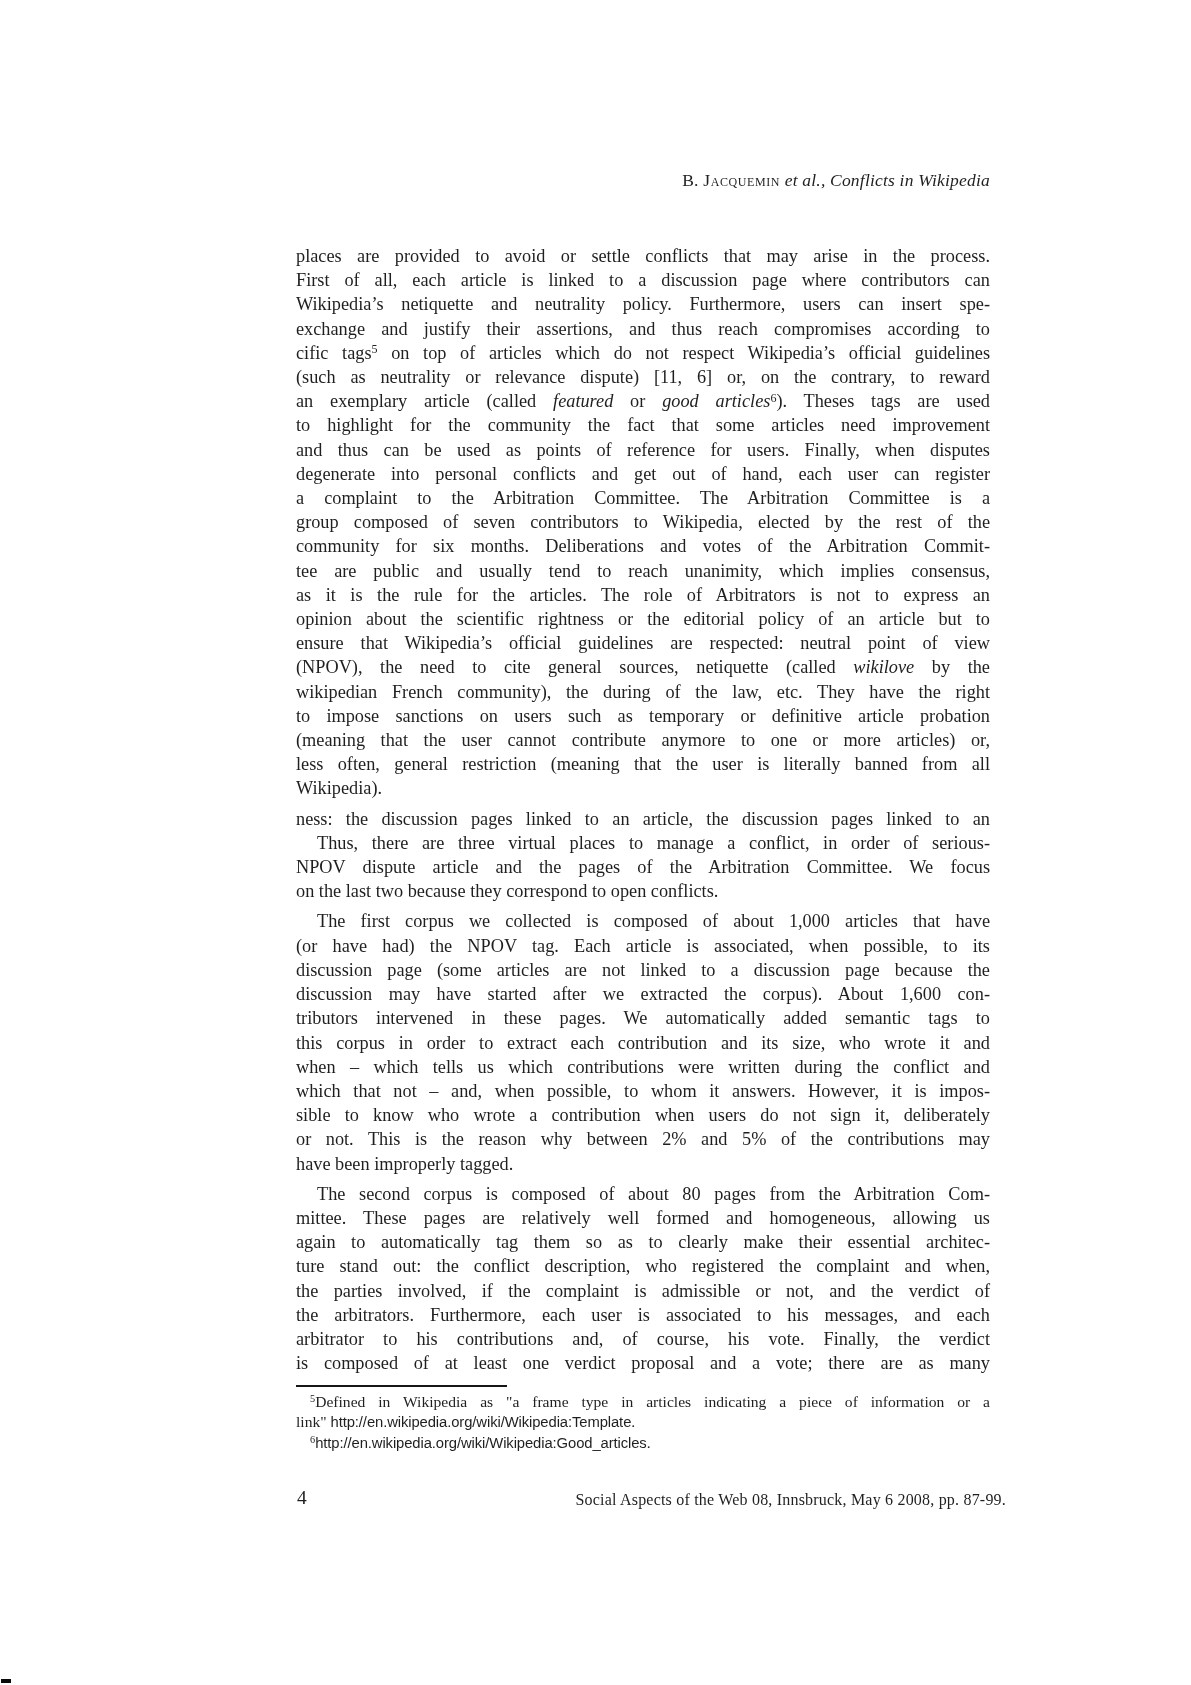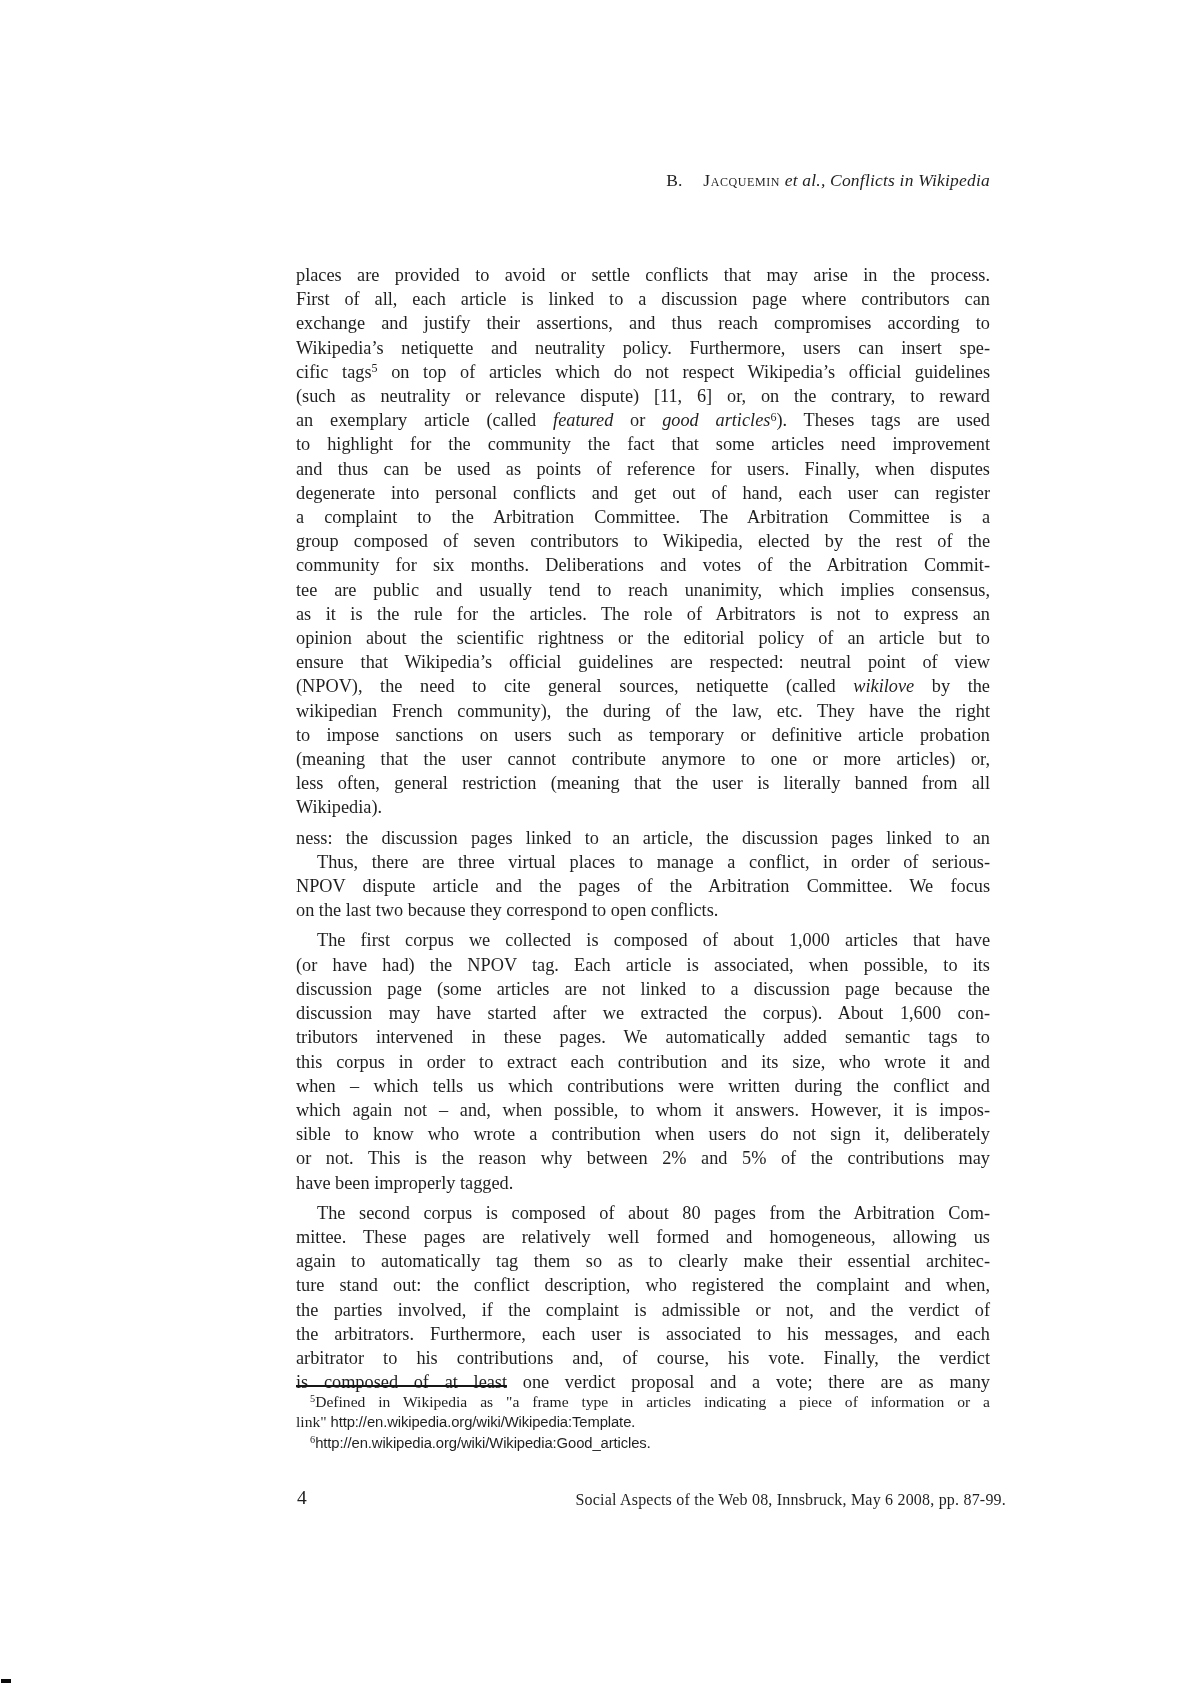--- a/index.html
+++ b/index.html
@@ -6,22 +6,22 @@
   body{
     width:1191px;height:1685px;background:#ffffff;position:relative;
     font-family:"Liberation Serif", serif;color:#1f1f1f;
     -webkit-font-smoothing:antialiased;
   }
   .page{position:absolute;inset:0;}
   .page-header{
     position:absolute;left:296px;width:694px;top:170px;
     text-align:right;font-size:17.5px;letter-spacing:.2px;white-space:nowrap;
   }
-  .sc{font-variant:small-caps;letter-spacing:.6px;margin-left:16px;}
-  .body-text{position:absolute;left:296px;width:694px;top:263px;}
+  .sc{font-variant:small-caps;letter-spacing:.6px;}
+  .body-text{position:absolute;left:296px;width:694px;top:244px;}
   .para + .para{margin-top:6px;}
   .line{
     font-size:18.3px;line-height:24.2px;
     text-align:justify;text-align-last:justify;
   }
   .line.nojust{text-align:left;text-align-last:left;}
   .line.ind{text-indent:21px;}
   sup{
     font-size:.66em;line-height:0;vertical-align:baseline;
     position:relative;top:-.45em;
@@ -45,22 +45,22 @@
 </style>
 </head>
 <body>
 
 <div class="page">
   <div class="page-header">B. <span class="sc">Jacquemin</span> <i>et al., Conflicts in Wikipedia</i></div>
   <div class="body-text">
       <div class="para">
         <div class="line">places are provided to avoid or settle conflicts that may arise in the process.</div>
         <div class="line">First of all, each article is linked to a discussion page where contributors can</div>
+        <div class="line">Wikipedia’s netiquette and neutrality policy. Furthermore, users can insert spe-</div>
         <div class="line">exchange and justify their assertions, and thus reach compromises according to</div>
-        <div class="line">Wikipedia’s netiquette and neutrality policy. Furthermore, users can insert spe-</div>
         <div class="line">cific tags<sup>5</sup> on top of articles which do not respect Wikipedia’s official guidelines</div>
         <div class="line">(such as neutrality or relevance dispute) [11, 6] or, on the contrary, to reward</div>
         <div class="line">an exemplary article (called <i>featured</i> or <i>good articles</i><sup>6</sup>). Theses tags are used</div>
         <div class="line">to highlight for the community the fact that some articles need improvement</div>
         <div class="line">and thus can be used as points of reference for users. Finally, when disputes</div>
         <div class="line">degenerate into personal conflicts and get out of hand, each user can register</div>
         <div class="line">a complaint to the Arbitration Committee. The Arbitration Committee is a</div>
         <div class="line">group composed of seven contributors to Wikipedia, elected by the rest of the</div>
         <div class="line">community for six months. Deliberations and votes of the Arbitration Commit-</div>
         <div class="line">tee are public and usually tend to reach unanimity, which implies consensus,</div>
@@ -81,21 +81,21 @@
         <div class="line nojust">on the last two because they correspond to open conflicts.</div>
       </div>
       <div class="para">
         <div class="line ind">The first corpus we collected is composed of about 1,000 articles that have</div>
         <div class="line">(or have had) the NPOV tag. Each article is associated, when possible, to its</div>
         <div class="line">discussion page (some articles are not linked to a discussion page because the</div>
         <div class="line">discussion may have started after we extracted the corpus). About 1,600 con-</div>
         <div class="line">tributors intervened in these pages. We automatically added semantic tags to</div>
         <div class="line">this corpus in order to extract each contribution and its size, who wrote it and</div>
         <div class="line">when – which tells us which contributions were written during the conflict and</div>
-        <div class="line">which again not – and, when possible, to whom it answers. However, it is impos-</div>
+        <div class="line">which that not – and, when possible, to whom it answers. However, it is impos-</div>
         <div class="line">sible to know who wrote a contribution when users do not sign it, deliberately</div>
         <div class="line">or not. This is the reason why between 2% and 5% of the contributions may</div>
         <div class="line nojust">have been improperly tagged.</div>
       </div>
       <div class="para">
         <div class="line ind">The second corpus is composed of about 80 pages from the Arbitration Com-</div>
         <div class="line">mittee. These pages are relatively well formed and homogeneous, allowing us</div>
         <div class="line">again to automatically tag them so as to clearly make their essential architec-</div>
         <div class="line">ture stand out: the conflict description, who registered the complaint and when,</div>
         <div class="line">the parties involved, if the complaint is admissible or not, and the verdict of</div>

